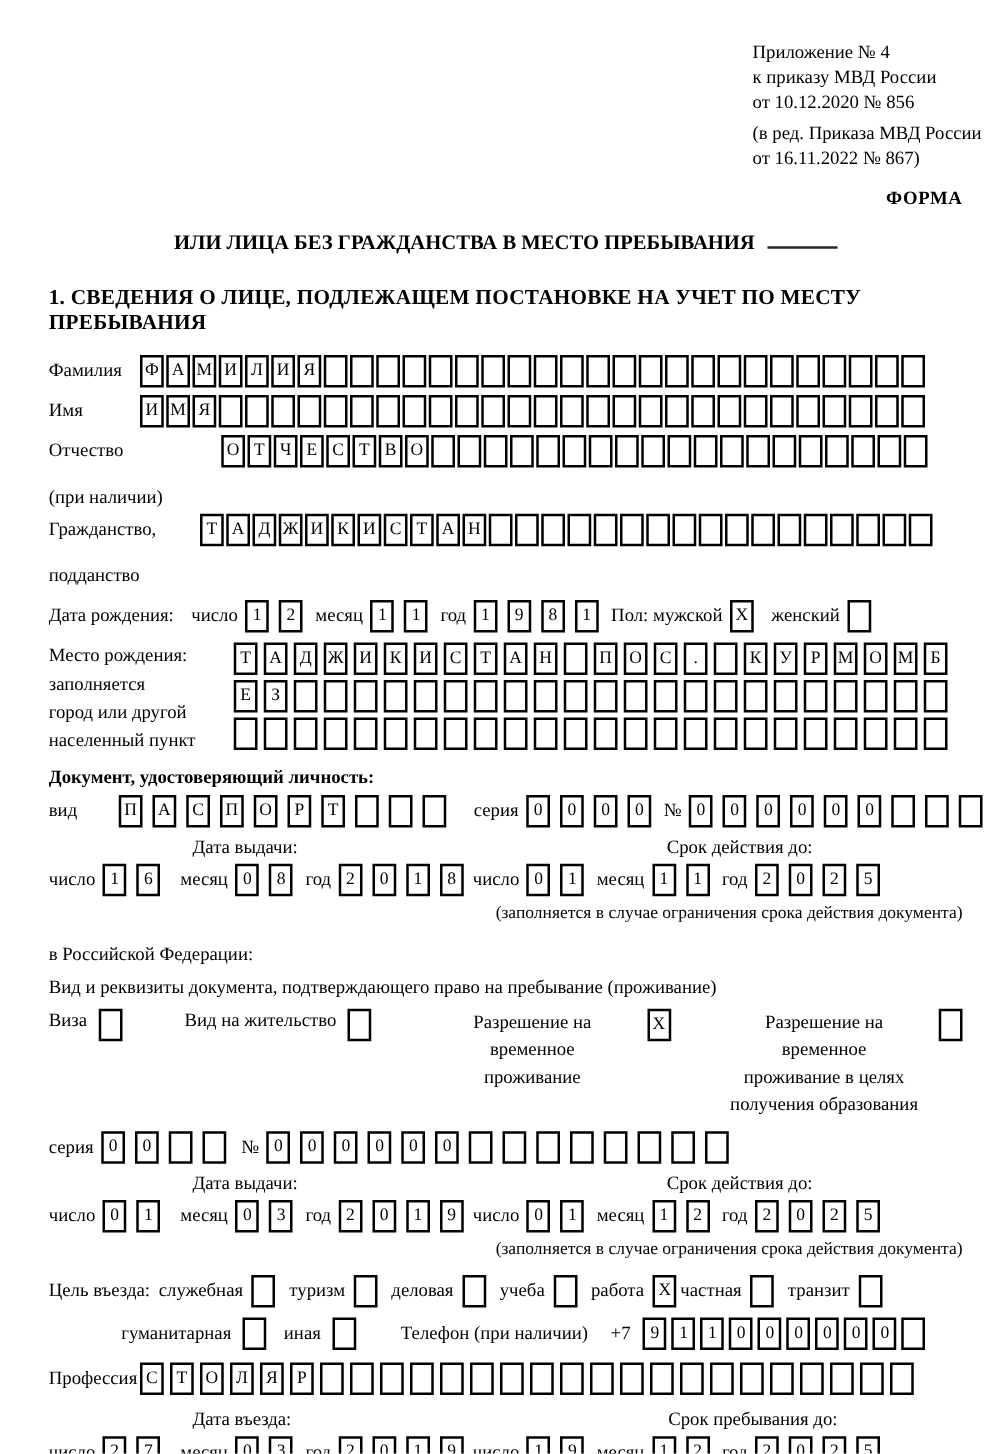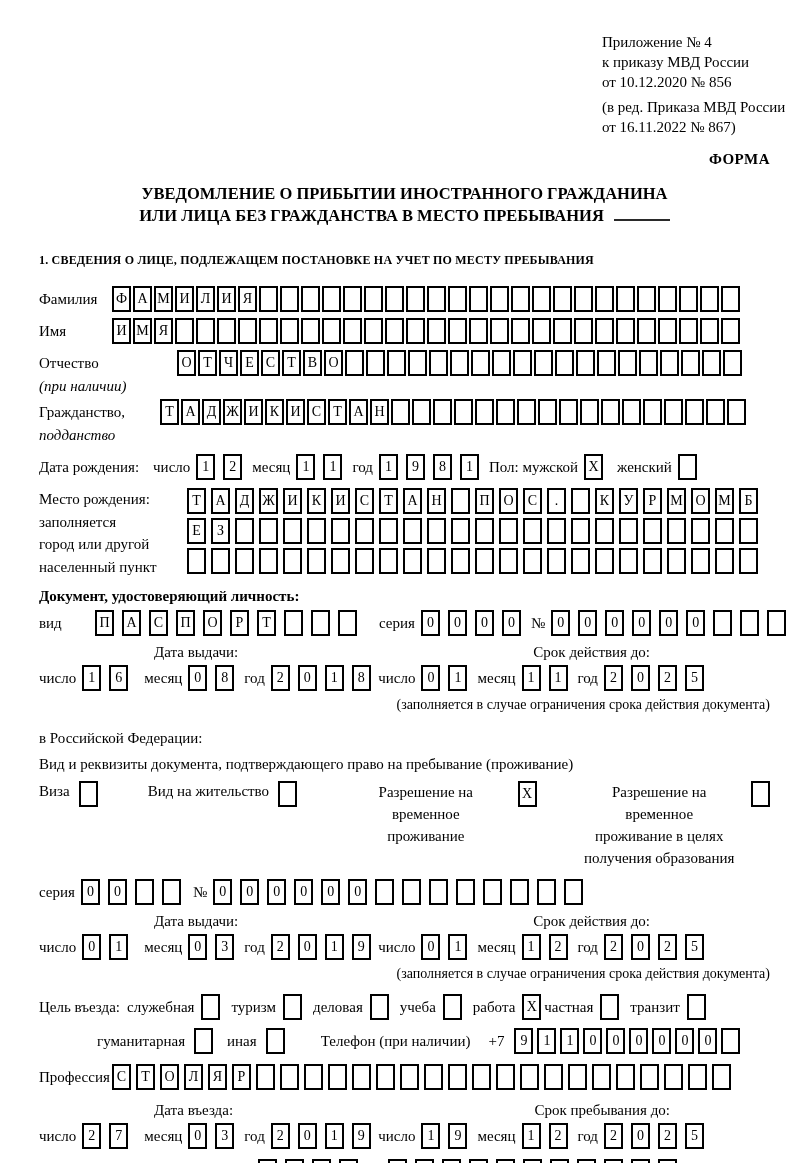--- a/index.html
+++ b/index.html
@@ -9,41 +9,41 @@
     font-family:"Liberation Serif","DejaVu Serif",serif;
     font-size:15px;line-height:20px;
     padding:32px 30px 10px 39px;overflow:hidden;
   }
   .annex{margin-left:563px;white-space:nowrap;}
   .annex div{line-height:20px;}
   .annex .amend{margin-top:5px;}
   .forma{font-weight:bold;text-align:right;margin-top:12px;letter-spacing:.5px;}
   .title{text-align:center;font-weight:bold;font-size:16.5px;line-height:22px;margin-top:14px;}
   .uline{display:inline-block;width:56px;border-bottom:2.5px solid #2a2a2a;margin-left:10px;vertical-align:baseline;}
-  .sect{font-weight:bold;font-size:12px;margin-top:23px;letter-spacing:.2px;}
+  .sect{font-weight:bold;font-size:17px;margin-top:23px;letter-spacing:.2px;}
 
   
   .cells{display:inline-flex;gap:2px;flex:0 0 auto;vertical-align:middle;}
   .cell{
     display:inline-block;box-sizing:border-box;flex:0 0 auto;
     width:19px;height:26px;border:2px solid #000;background:#fff;
     text-align:center;font-size:14px;line-height:22px;
     font-family:"Liberation Serif","DejaVu Serif",serif;
   }
   .cells.wide{gap:5px;}
   .cells.sp{gap:8px;}
 
   .frow{display:flex;align-items:center;margin-top:6px;}
   .flabel{flex:0 0 auto;}
   .w73{width:73px;}
   .w138{width:138px;}
   .w121{width:121px;}
   .w148{width:148px;}
   .w56{width:56px;}
-  .sub{margin-top:0px;line-height:21px;font-style:italic;}
+  .sub{margin-top:14px;line-height:21px;}
 
   .inlbl{margin:0 6px 0 10px;white-space:nowrap;}
   .inlbl.first{margin-left:0;}
   .center-b{font-weight:bold;margin-top:8px;}
   .dhead{display:flex;margin-top:6px;}
   .dhead .a{margin-left:115px;}
   .dhead .b{margin-left:auto;margin-right:120px;}
   .numrow{display:flex;align-items:center;margin-top:3px;}
   .numrow .grp{display:flex;align-items:center;}
   .numrow .grp2{margin-left:auto;margin-right:66px;}
@@ -70,21 +70,20 @@
     <div>Приложение № 4</div>
     <div>к приказу МВД России</div>
     <div>от 10.12.2020 № 856</div>
     <div class="amend">(в ред. Приказа МВД России</div>
     <div>от 16.11.2022 № 867)</div>
   </div>
 
   <div class="forma">ФОРМА</div>
 
   <div class="title">
-    <div>УВЕДОМЛЕНИЕ О ПРИБЫТИИ ИНОСТРАННОГО ГРАЖДАНИНА</div>
     <div><span>ИЛИ ЛИЦА БЕЗ ГРАЖДАНСТВА В МЕСТО ПРЕБЫВАНИЯ</span><span class="uline"></span></div>
   </div>
 
   <div class="sect">1. СВЕДЕНИЯ О ЛИЦЕ, ПОДЛЕЖАЩЕМ ПОСТАНОВКЕ НА УЧЕТ ПО МЕСТУ ПРЕБЫВАНИЯ</div>
 
   <div class="frow" style="margin-top:16px;">
     <div class="flabel w73">Фамилия</div>
     <div class="cells">
         <span class="cell">Ф</span>
         <span class="cell">А</span>

